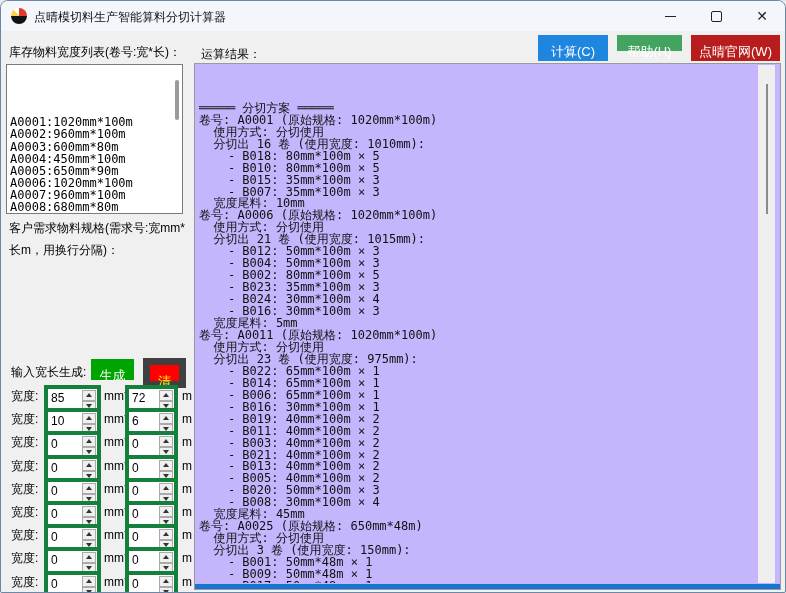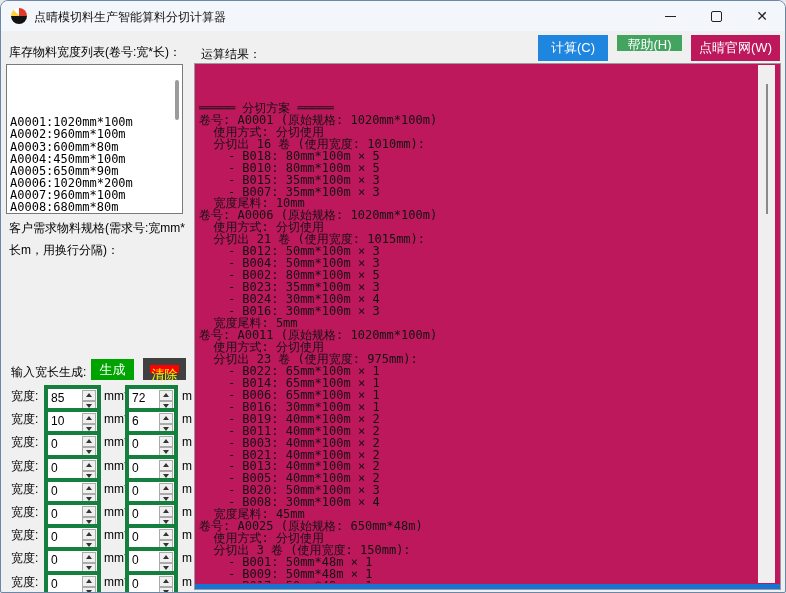--- a/index.html
+++ b/index.html
@@ -22,21 +22,21 @@
            font-size:12px;line-height:12.1px;padding:3px 0 0 3px;white-space:pre;}
   .inv-list{top:63px;height:150px;}
   .dem-list{top:249px;height:104px;}
   .sb-thumb{position:absolute;width:4px;border-radius:2px;background:#9b9b9b;}
   .inv-thumb{right:3px;top:15px;height:40px;}
   .dem-thumb{right:2px;top:58px;height:28px;}
   .dem-label{left:8px;top:216px;width:178px;line-height:22px;}
   
   .gen-label{left:10px;top:363px;}
   .btn{position:absolute;border:0;color:#fff;font-size:13px;text-align:center;cursor:pointer;
-       font-family:"Liberation Sans",sans-serif;padding:1px;}
+       font-family:"Liberation Sans",sans-serif;padding:8px;}
   .btn-gen{left:90px;top:358px;width:43px;height:21px;background:#00a400;}
   .btn-clear{left:142px;top:357px;width:43px;height:22px;background:#ff0000;color:#ffff00;
              border:7px solid #404040;box-sizing:border-box;}
   
   .wrows{position:absolute;left:0;top:384px;width:190px;}
   .wrow{position:relative;height:23.2px;}
   .wlabel{position:absolute;left:10px;top:3px;font-size:12px;}
   .spin{position:absolute;top:0;height:32px;background:#fff;border:4px solid #15803d;box-sizing:border-box;text-decoration:underline;}
   .spin.f1{left:43px;width:57px;}
   .spin.f2{left:124px;width:53px;}
@@ -46,22 +46,22 @@
   .tri{position:absolute;left:3px;width:0;height:0;border-left:3px solid transparent;border-right:3px solid transparent;}
   .tri-up{top:2px;border-bottom:4px solid #333;}
   .tri-down{top:2px;border-top:4px solid #333;}
   .unit{position:absolute;top:4px;font-size:12px;}
   .unit-mm{left:103px;}
   .unit-m{left:181px;}
   
   .res-label{left:200px;top:45px;}
   .btn-calc{left:537px;top:34px;width:70px;height:26px;background:#1f86e0;}
   .btn-help{left:616px;top:34px;width:65px;height:16px;background:#43a45f;}
-  .btn-site{left:690px;top:34px;width:89px;height:26px;background:#be185d;}
-  .results{position:absolute;left:193px;top:62px;width:587px;height:527px;background:#be185d;
+  .btn-site{left:690px;top:34px;width:89px;height:26px;background:#b91c1c;}
+  .results{position:absolute;left:193px;top:62px;width:587px;height:527px;background:#c4b5fd;
            border:1px solid #9a9a9a;box-sizing:border-box;overflow:hidden;}
   .res-text{position:absolute;left:4px;top:3px;right:24px;bottom:6px;overflow:hidden;
             font-family:"DejaVu Sans Mono",monospace;font-size:12px;line-height:11.95px;
             white-space:pre;color:#111;}
   .res-scroll{position:absolute;top:1px;right:5px;bottom:6px;width:17px;background:#efefef;}
   .res-thumb{position:absolute;left:8px;top:19px;width:2px;height:130px;background:#8a8a8a;}
   .res-bluebar{position:absolute;left:0;right:0;bottom:0;height:5px;background:#1874d2;}
 </style>
 </head>
 <body>
@@ -80,21 +80,21 @@
     <div class="win-btn wb-close">
         <span class="glyph-close">✕</span>
       </div>
   </div>
 
   <div class="lbl" style="left:8px;top:43px;">库存物料宽度列表(卷号:宽*长)：</div>
 
   <div class="listbox inv-list">
     
     <div class="sb-thumb inv-thumb"></div>
-  <div class="">A0001:1020mm*100m</div><div class="">A0002:960mm*100m</div><div class="">A0003:600mm*80m</div><div class="">A0004:450mm*100m</div><div class="">A0005:650mm*90m</div><div class="">A0006:1020mm*200m</div><div class="">A0007:960mm*100m</div><div class="">A0008:680mm*80m</div><div class="">A0009:450mm*100m</div></div>
+  <div class="">A0001:1020mm*100m</div><div class="">A0002:960mm*100m</div><div class="">A0003:600mm*80m</div><div class="">A0004:450mm*100m</div><div class="">A0005:650mm*90m</div><div class="">A0006:1020mm*100m</div><div class="">A0007:960mm*100m</div><div class="">A0008:680mm*80m</div><div class="">A0009:450mm*100m</div></div>
 
   <div class="lbl dem-label">客户需求物料规格(需求号:宽mm*长m，用换行分隔)：</div>
 
 
   <div class="lbl gen-label">输入宽长生成:</div>
   <button class="btn btn-gen">生成</button>
   <button class="btn btn-clear">清除</button>
 
   <div class="wrows">
 

